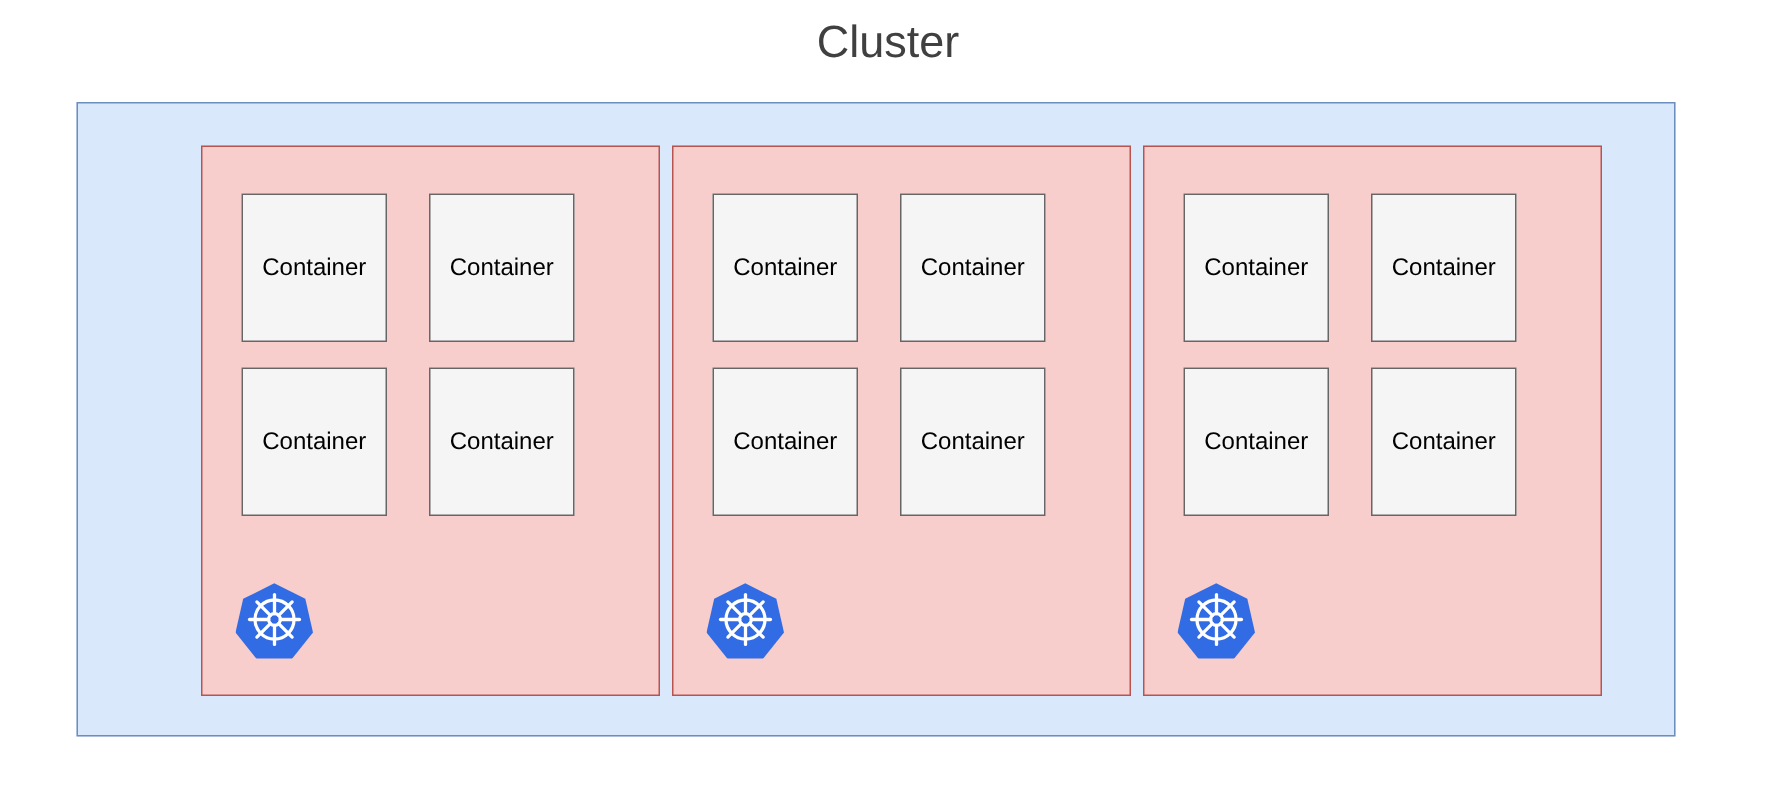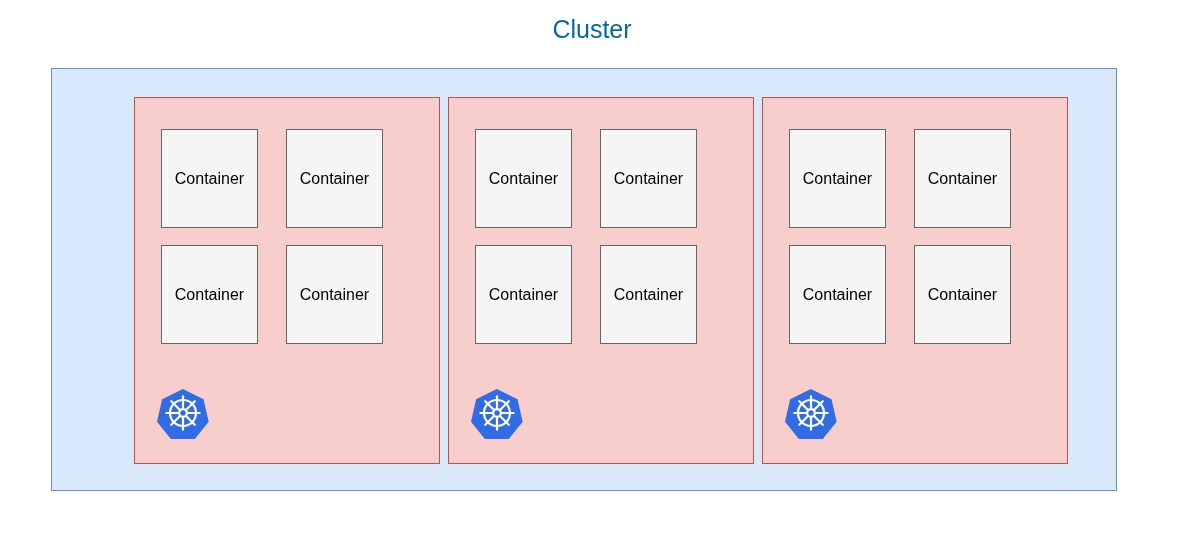--- a/index.html
+++ b/index.html
@@ -15,23 +15,23 @@
     overflow: hidden;
   }
 
   
   .diagram-title {
     position: absolute;
     left: 0;
     top: 14px;
     width: 1184px;
     text-align: center;
-    font-size: 25px;
+    font-size: 30px;
     line-height: 30px;
-    color: #0369a1;
+    color: #404040;
     font-family: "Liberation Sans", sans-serif;
     white-space: nowrap;
   }
 
   
   .cluster-box {
     position: absolute;
     left: 51px;
     top: 68px;
     width: 1066px;

